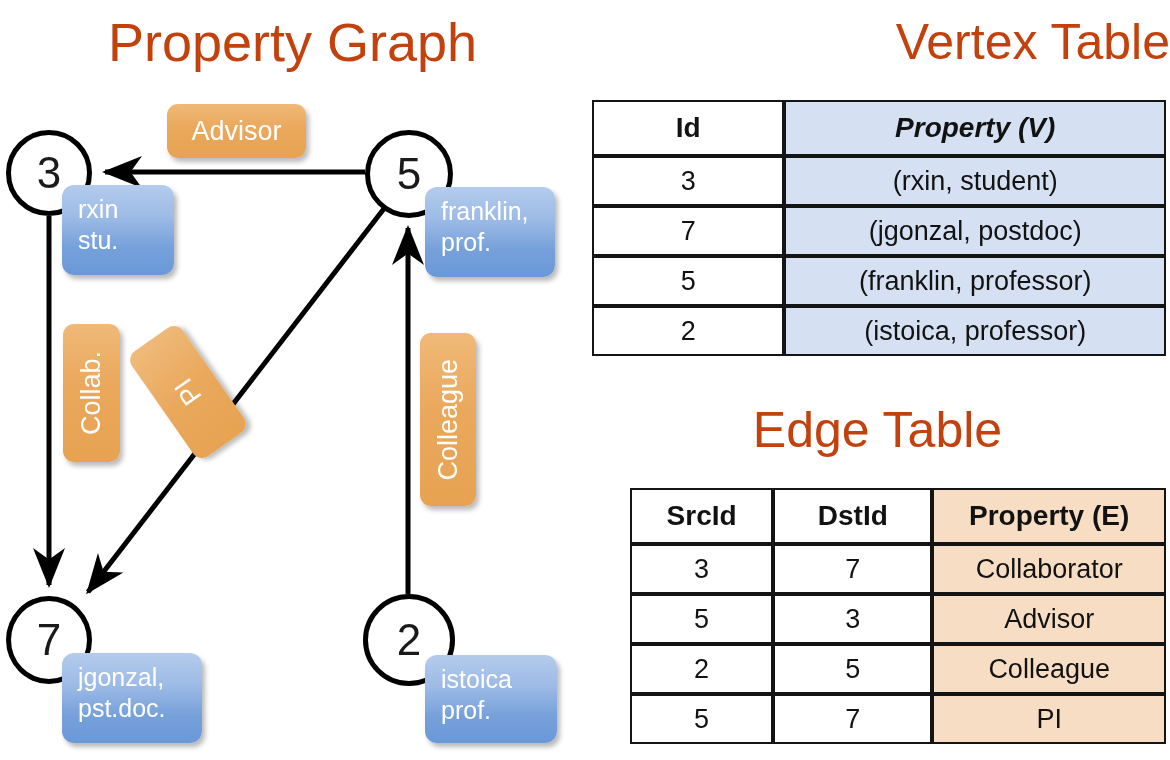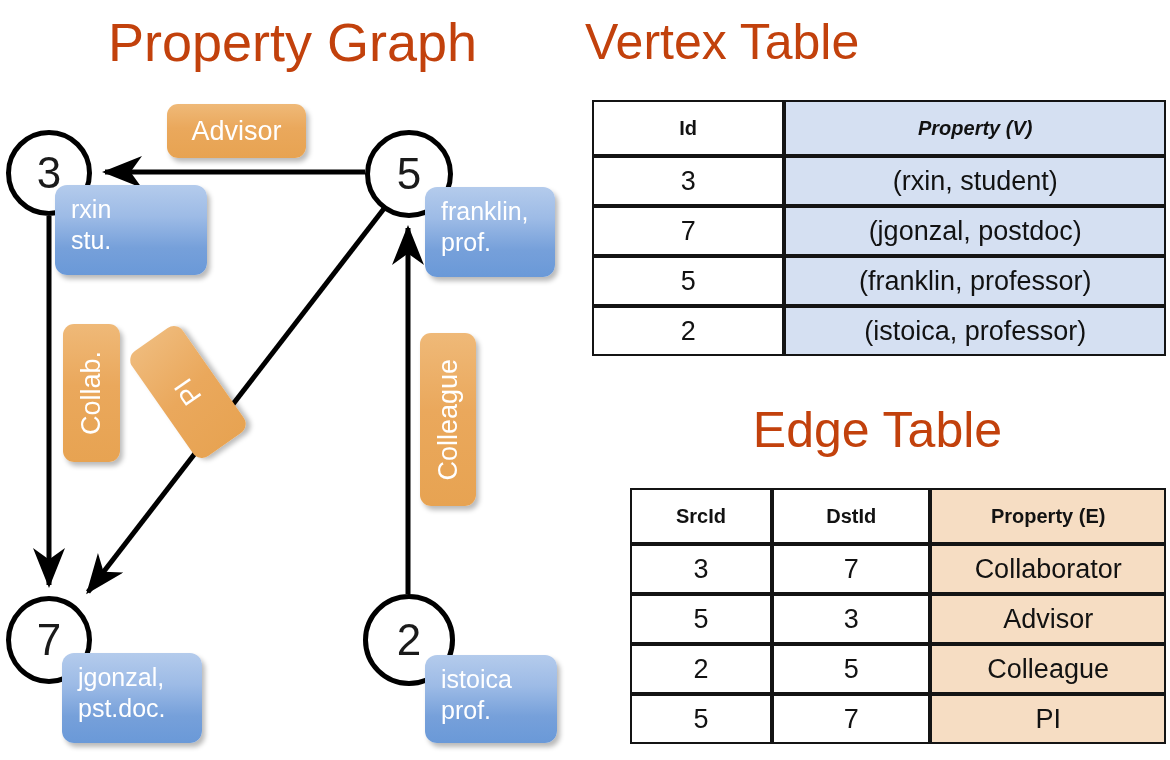--- a/index.html
+++ b/index.html
@@ -15,21 +15,21 @@
   
   .title{
     position:absolute;
     font-weight:400;
     color:#c2410c;
     white-space:nowrap;
     letter-spacing:0px;
     font-family:"Liberation Sans", sans-serif;
   }
   #title-property-graph{left:0;top:12px;width:585px;text-align:center;font-size:54px;line-height:60px;}
-  #title-vertex-table{left:585px;top:12px;width:585px;text-align:left;font-size:50px;line-height:60px;}
+  #title-vertex-table{left:585px;top:12px;width:585px;text-align:right;font-size:50px;line-height:60px;}
   #title-edge-table{left:585px;top:400px;width:585px;text-align:center;font-size:50px;line-height:60px;}
 
   
   #graph-panel{position:absolute;left:0;top:0;width:585px;height:760px;}
   #graph-edges{position:absolute;left:0;top:0;width:585px;height:760px;}
 
   .node{
     position:absolute;
     border:5px solid #000;
     border-radius:50%;
@@ -51,21 +51,21 @@
     border-radius:12px;
     background:linear-gradient(180deg,#b4cbec 0%,#9dbbe6 35%,#76a0da 70%,#6a99d8 100%);
     box-shadow:3px 4px 5px rgba(0,0,0,0.28);
     color:#ffffff;
     font-size:25px;
     line-height:31px;
     padding:9px 0 9px 16px;
     box-sizing:border-box;
     font-family:"Liberation Sans", sans-serif;
   }
-  #vprop-3{left:55px;top:185px;width:152px;height:90px;}
+  #vprop-3{left:62px;top:185px;width:112px;height:90px;}
   #vprop-5{left:425px;top:187px;width:130px;height:90px;}
   #vprop-7{left:62px;top:653px;width:140px;height:90px;}
   #vprop-2{left:425px;top:655px;width:132px;height:88px;}
 
   .eprop{
     position:absolute;
     border-radius:11px;
     background:linear-gradient(180deg,#efb978 0%,#eaa85c 45%,#e7a352 100%);
     box-shadow:3px 4px 5px rgba(0,0,0,0.27);
     color:#ffffff;
@@ -95,21 +95,21 @@
   .tbl td,.tbl th{
     border:2px solid #141414;
     padding:0;
     text-align:center;
     color:#121212;
     font-weight:400;
     font-size:27px;
     height:46px;
     background:#ffffff;
   }
-  .tbl th{font-weight:700;font-size:20px;height:52px;}
+  .tbl th{font-weight:700;font-size:28px;height:52px;}
 
   #vertex-table{left:592px;top:100px;width:574px;}
   #vertex-table .col-id{width:190px;}
   #vertex-table .col-prop{width:380px;background:#d5e0f2;}
   #vertex-table th.col-prop{background:#d5e0f2;font-style:italic;}
 
   #edge-table{left:593px;top:488px;width:573px;padding-left:37px;}
   #edge-table .col-src{width:153px;}
   #edge-table .col-dst{width:172px;}
   #edge-table .col-prop{width:246px;background:#f6ddc3;}

